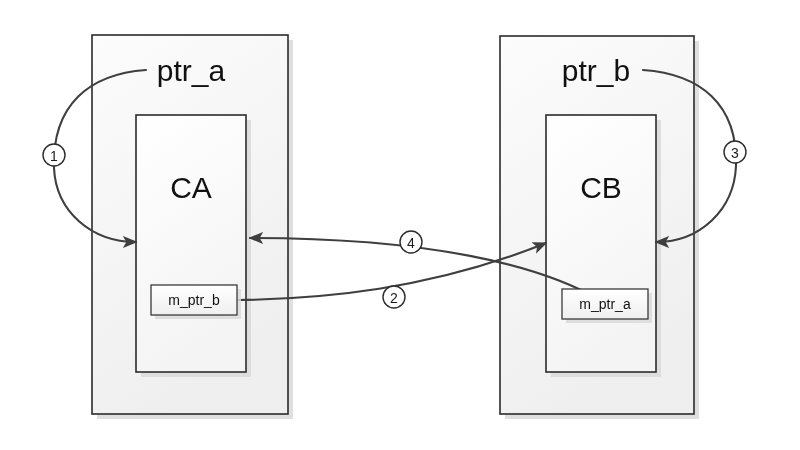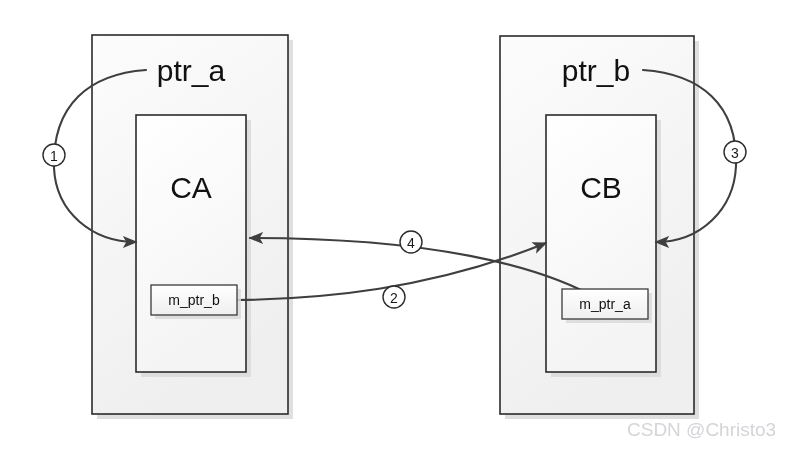--- a/index.html
+++ b/index.html
@@ -191,15 +191,14 @@
     </g>
 
     <g>
       <circle class="circle-marker" cx="411" cy="242" r="11"></circle>
       <text class="label-step" x="411" y="243">4</text>
     </g>
   </svg>
 
   <div class="watermark-url">https://albertgithubhome.github.io</div>
 
-  <div class="watermark-csdn">CSDN @Christo3</div>
 
 </div>
 
 </body></html>

